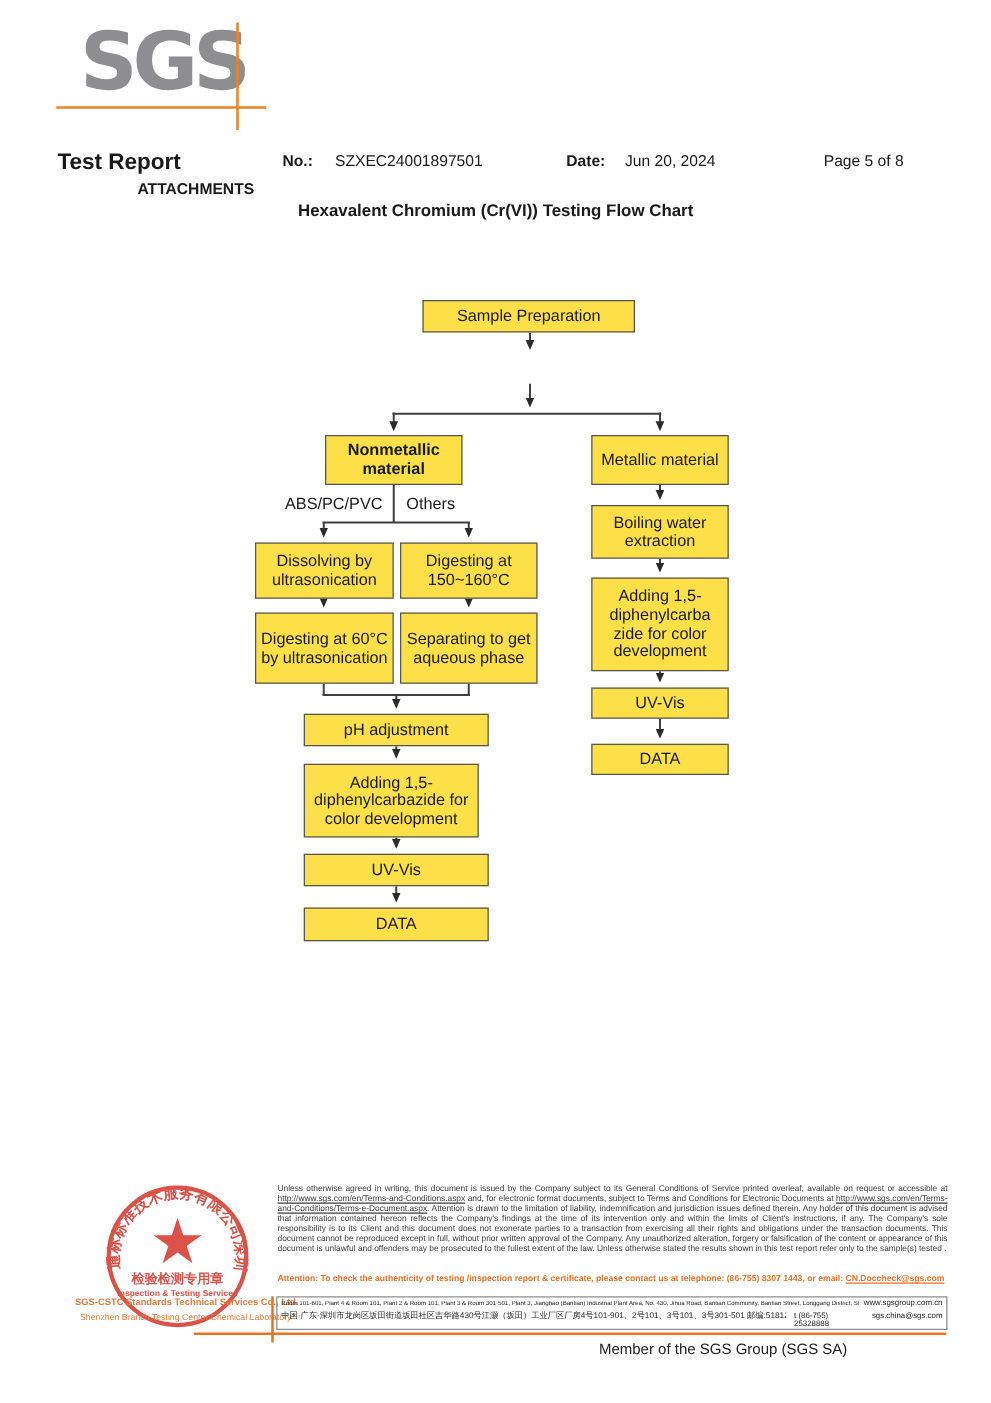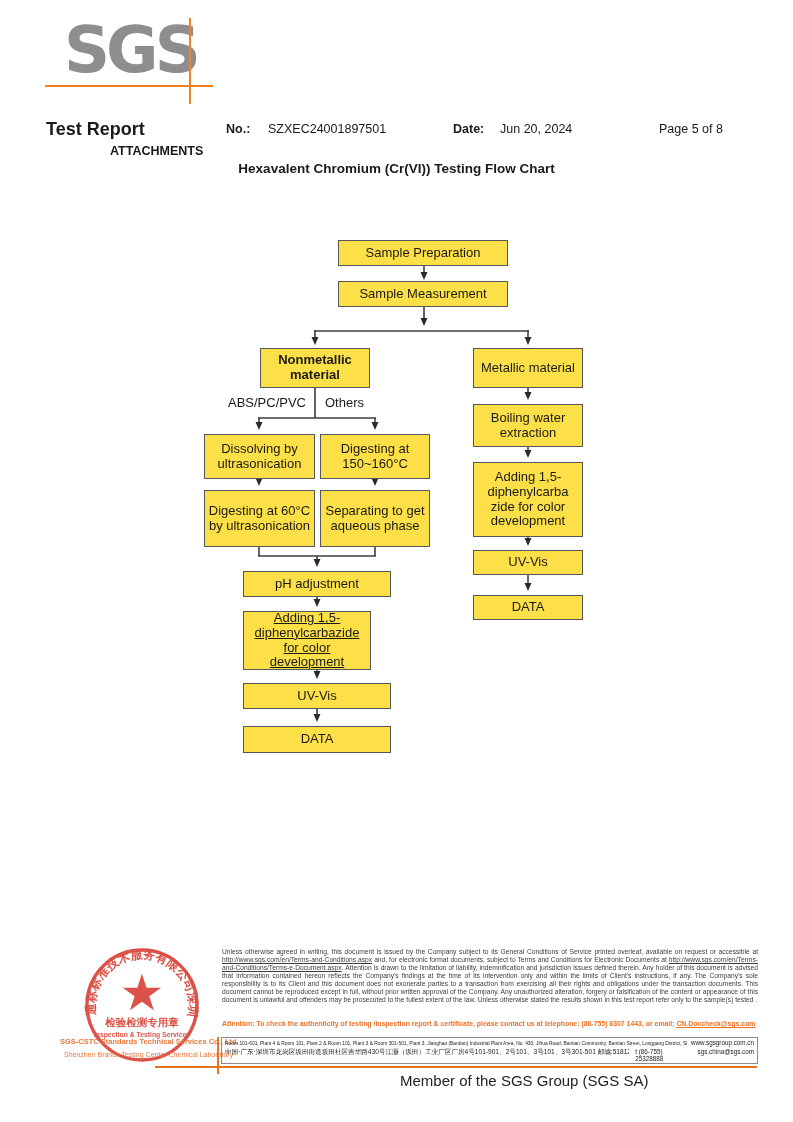--- a/index.html
+++ b/index.html
@@ -49,22 +49,22 @@
     border:1px solid #8c8c8c; padding:1px 3px; }
   .addr-row { display:flex; justify-content:space-between; align-items:baseline; }
   .addr-en { font-size:4.9px; color:#222; white-space:nowrap; overflow:hidden; }
   .addr-web { font-size:6.3px; color:#222; margin-left:4px; }
   .addr-zh { font-size:6.6px; color:#222; white-space:nowrap; overflow:hidden; margin-top:2px; }
   .addr-tel { font-size:6.3px; color:#222; margin-left:6px; }
   .addr-mail { font-size:6.3px; color:#222; margin-left:6px; }
 
   .foot-hline { position:absolute; left:155px; top:1066px; width:602px; height:2px; background:#e9731f; }
   .foot-vline { position:absolute; left:217px; top:1037px; width:2px; height:37px; background:#e9731f; }
-  .member { position:absolute; left:400px; top:1072px; width:357px; text-align:left;
-    font-size:15px; color:#222; }
+  .member { position:absolute; left:400px; top:1072px; width:357px; text-align:center;
+    font-size:12px; color:#222; }
 </style>
 </head>
 <body>
 
 <div id="page">
 
   <div class="logo-text">SGS</div>
   <div class="logo-hline"></div>
   <div class="logo-vline"></div>
 
@@ -103,33 +103,32 @@
       <line x1="317" y1="670" x2="317" y2="677" marker-end="url(#arr)"></line>
       <line x1="317" y1="709" x2="317" y2="720" marker-end="url(#arr)"></line>
       <line x1="528" y1="388" x2="528" y2="398" marker-end="url(#arr)"></line>
       <line x1="528" y1="447" x2="528" y2="456" marker-end="url(#arr)"></line>
       <line x1="528" y1="537" x2="528" y2="544" marker-end="url(#arr)"></line>
       <line x1="528" y1="575" x2="528" y2="589" marker-end="url(#arr)"></line>
     </g>
   </svg>
 
   <div class="fbox" style="left:338px;top:240px;width:170px;height:26px;">Sample Preparation</div>
-  <div class="fbox" style="left:338px;top:281px;width:170px;height:26px;">Sample Measurement</div>
   <div class="fbox" style="left:260px;top:348px;width:110px;height:40px;font-weight:bold;">Nonmetallic material</div>
   <div class="fbox" style="left:473px;top:348px;width:110px;height:40px;">Metallic material</div>
 
   <div class="blabel" style="left:206px;top:395px;width:100px;text-align:right;">ABS/PC/PVC</div>
   <div class="blabel" style="left:325px;top:395px;width:60px;">Others</div>
 
   <div class="fbox" style="left:204px;top:434px;width:111px;height:45px;">Dissolving by ultrasonication</div>
   <div class="fbox" style="left:320px;top:434px;width:110px;height:45px;">Digesting at 150~160°C</div>
   <div class="fbox" style="left:204px;top:490px;width:111px;height:57px;">Digesting at 60°C by ultrasonication</div>
   <div class="fbox" style="left:243px;top:571px;width:148px;height:26px;">pH adjustment</div>
   <div class="fbox" style="left:320px;top:490px;width:110px;height:57px;">Separating to get aqueous phase</div>
-  <div class="fbox" style="left:243px;top:611px;width:128px;height:59px;text-decoration:underline;">Adding 1,5-diphenylcarbazide for color development</div>
+  <div class="fbox" style="left:243px;top:611px;width:140px;height:59px;">Adding 1,5-diphenylcarbazide for color development</div>
   <div class="fbox" style="left:243px;top:683px;width:148px;height:26px;">UV-Vis</div>
   <div class="fbox" style="left:243px;top:726px;width:148px;height:27px;">DATA</div>
 
   <div class="fbox" style="left:473px;top:404px;width:110px;height:43px;">Boiling water extraction</div>
   <div class="fbox" style="left:473px;top:462px;width:110px;height:75px;">Adding 1,5-diphenylcarba zide for color development</div>
   <div class="fbox" style="left:473px;top:550px;width:110px;height:25px;">UV-Vis</div>
   <div class="fbox" style="left:473px;top:595px;width:110px;height:25px;">DATA</div>
 
   <div class="stamp-wrap">
     <svg width="170" height="125" viewBox="0 0 170 125">

